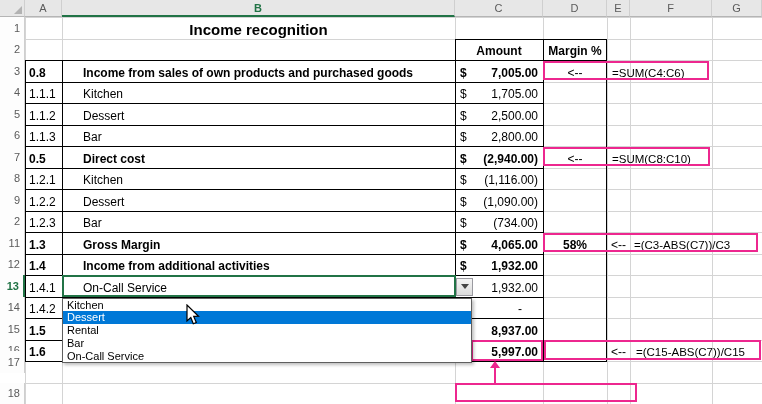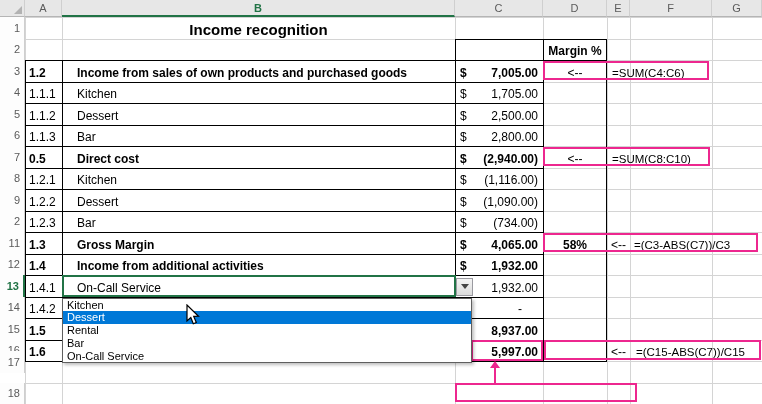--- a/index.html
+++ b/index.html
@@ -27,21 +27,21 @@
     box-sizing:border-box;border-right:1px solid #cfcfcf;border-bottom:1px solid #b5b5b5;}
   #corner .tri{position:absolute;right:2px;bottom:2px;width:0;height:0;
     border-bottom:8px solid #b2b2b2;border-left:8px solid transparent;}
 
   
   .cell{position:absolute;height:25px;display:flex;align-items:center;
     font-size:12px;color:#000;white-space:nowrap;box-sizing:border-box;}
   .b{font-weight:bold;}
   .ctr{justify-content:center;}
   .colA{left:27px;width:34px;padding-left:2px;}
-  .colB{left:64px;width:389px;padding-left:13px;text-align:right;}
+  .colB{left:64px;width:389px;padding-left:19px;text-align:right;}
   .colC{left:456px;width:86px;padding:0 4px;justify-content:space-between;}
   .colC .amt{margin-left:auto;}
   .colC.dash{justify-content:flex-end;padding-right:20px;}
   .colD{left:543px;width:64px;justify-content:center;}
   .colE{left:606px;width:25px;justify-content:center;}
   .fx{font-size:11.5px;}
   
   .r1{top:17px}.r2{top:38.5px}.r3{top:60px}.r4{top:81.5px}.r5{top:103px}.r6{top:124.5px}
   .r7{top:146px}.r8{top:167.5px}.r9{top:189px}.r10{top:210.5px}.r11{top:232px}
   .r12{top:253.5px}.r13{top:275px}.r14{top:296.5px}.r15{top:318px}.r16{top:339.5px}
@@ -161,23 +161,24 @@
   <div class="rowhdr r12">12</div>
   <div class="rowhdr sel r13">13</div>
   <div class="rowhdr r14">14</div>
   <div class="rowhdr r15">15</div>
   <div class="rowhdr r16">16</div>
   <div class="rowhdr r17">17</div>
   <div class="rowhdr r18">18</div>
 
   <div class="cell r1" id="title">Income recognition</div>
 
+  <div class="cell r2 b ctr" style="left:455px;width:88px">Amount</div>
   <div class="cell r2 b ctr" style="left:543px;width:64px">Margin %</div>
 
-  <div class="cell colA r3 b">1.2</div>
+  <div class="cell colA r3 b">0.8</div>
   <div class="cell colB r3 b">Income from sales of own products and purchased goods</div>
   <div class="cell colC r3 b">
       <span>$</span>
       <span class="amt">7,005.00</span>
     </div>
 
   <div class="cell colA r4">1.1.1</div>
   <div class="cell colB r4">Kitchen</div>
   <div class="cell colC r4">
       <span>$</span>

